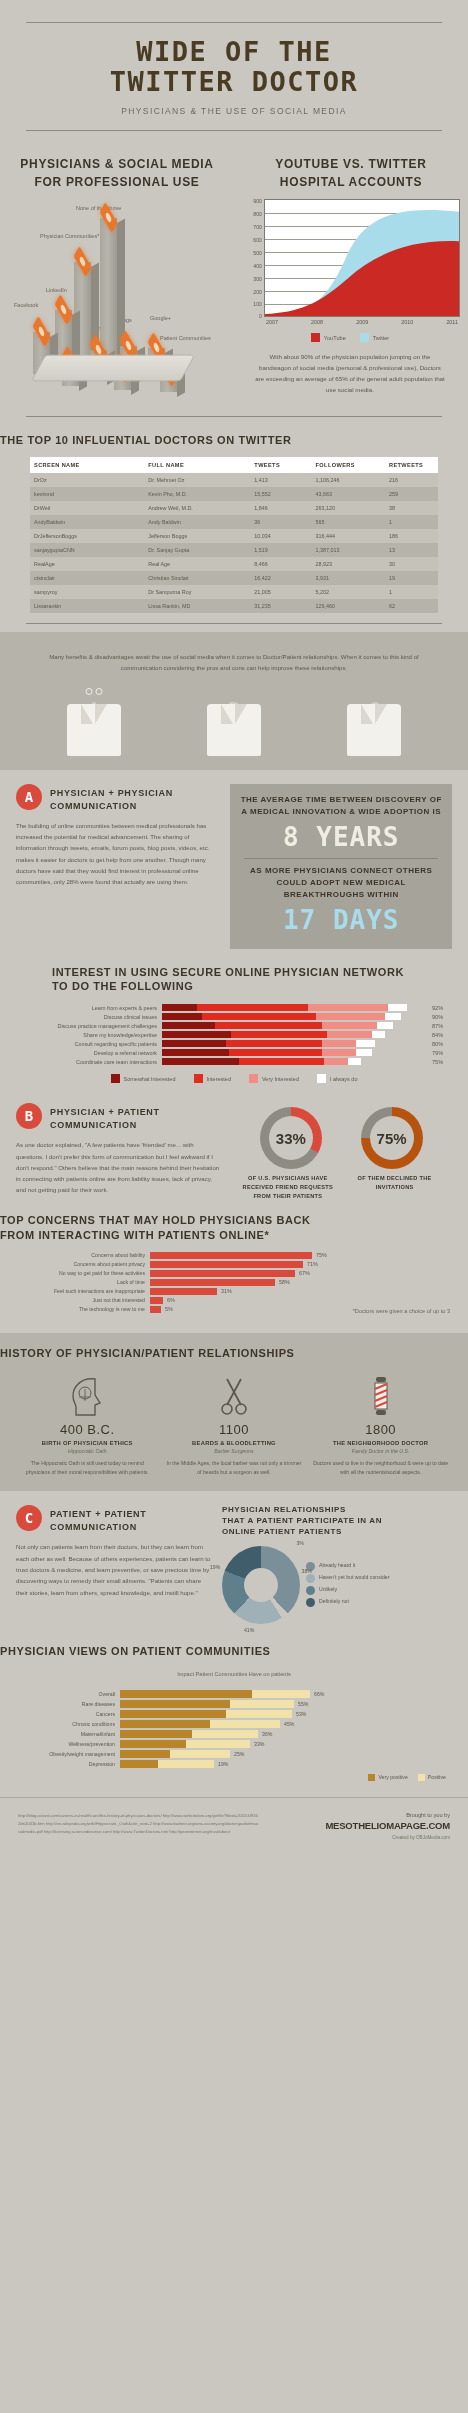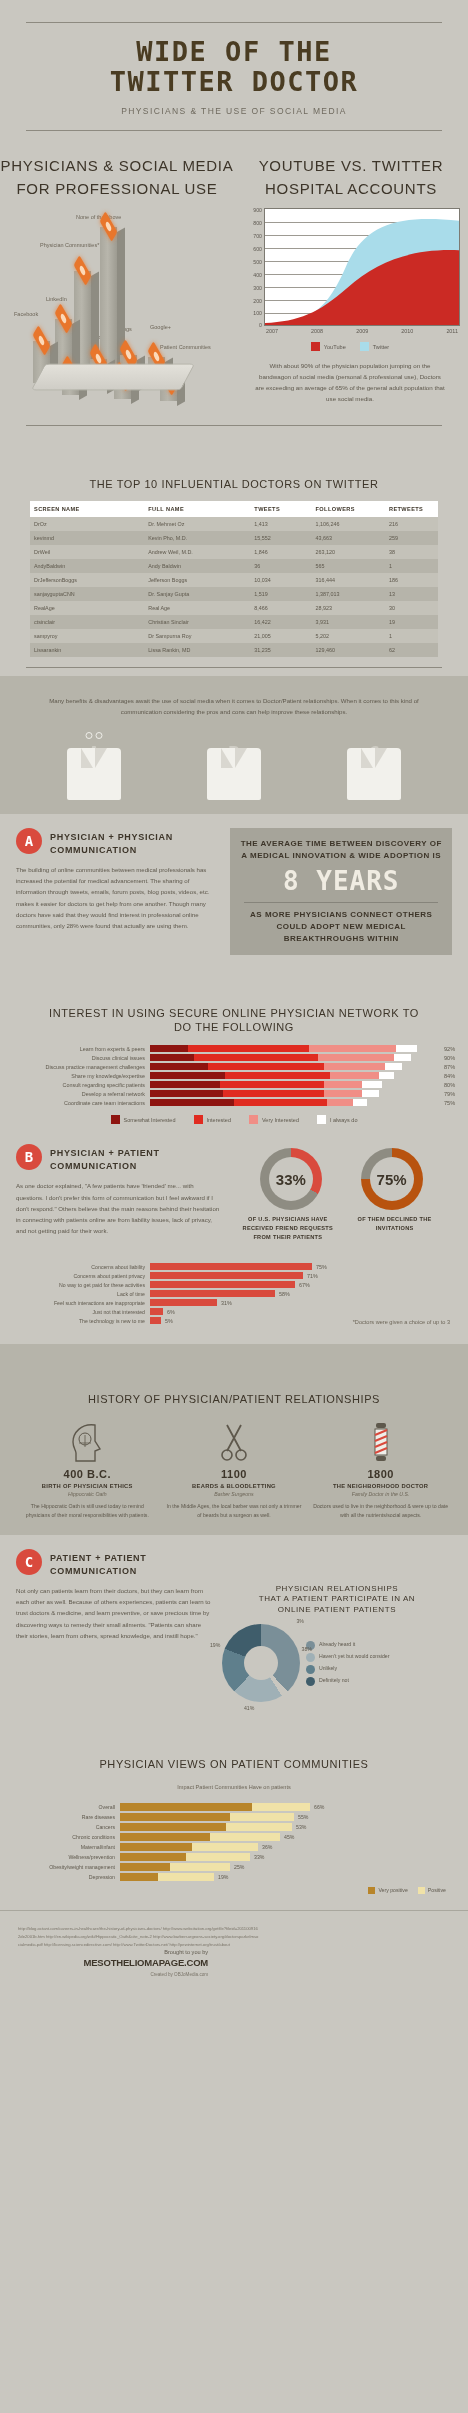--- a/index.html
+++ b/index.html
@@ -8,27 +8,26 @@
     background: #c9c7c0;
     font-family: "Liberation Sans", sans-serif;
     color: #4a4032;
     overflow-x: hidden;
   }
   .page { width: 468px; position: relative; }
 
   
   .hr { height: 1px; background: #8d8a80; margin: 0 26px; }
   .sec-title {
-    text-align: center;
-    font-weight: normal;
+    text-align: left;
+    font-weight: bold;
     font-size: 11px;
     letter-spacing: .6px;
     color: #3d3529;
     line-height: 1.35;
-    margin-top: 35px;
   }
   .small-note { font-size: 5.6px; color: #6d6658; }
 
   
   .header { padding: 22px 0 10px; }
   .title {
     text-align: center;
     font-family: "DejaVu Sans Mono", monospace;
     font-weight: bold;
     font-size: 27px;
@@ -41,21 +40,21 @@
     font-size: 8.5px;
     letter-spacing: 1.4px;
     color: #6f6a5e;
     margin-top: 9px;
   }
 
   
   .two-col { display: flex; padding: 14px 0 4px; }
   .col { width: 50%; }
   .col-title {
-    text-align: center; font-weight: normal; font-size: 15px;
+    text-align: center; font-weight: bold; font-size: 12px;
     letter-spacing: .7px; color: #3d3529; line-height: 1.5;
   }
 
   
   .bars3d { position: relative; height: 195px; margin-top: 6px; }
   .bar3d { position: absolute; }
   .bar3d .body {
     background: linear-gradient(90deg,#a9a79d 0%,#b8b6ac 45%,#9d9b91 100%);
     width: 17px; position: absolute; bottom: 0; left: 0;
   }
@@ -167,21 +166,21 @@
     color: #3d3529; line-height: 1.5;
   }
   .bignum {
     font-family: "DejaVu Sans Mono", monospace; font-weight: bold;
     font-size: 26px; letter-spacing: 1px; margin: 4px 0;
   }
   .bignum.yrs { color: #f0ece2; }
   .bignum.days { color: #a9dcea; }
 
   
-  .stack-sec { padding: 10px 0 6px; }
+  .stack-sec { padding: 10px 12px 6px; }
   .srow { display: flex; align-items: center; margin: 2px 0; }
   .slabel { width: 150px; text-align: right; font-size: 5.4px;
             color: #5e584c; padding-right: 5px; }
   .strack { flex: 1; height: 7px; display: flex; }
   .spct { width: 28px; font-size: 5.6px; color: #5e584c; padding-left: 4px; }
   .slegend { display: flex; justify-content: center; gap: 18px; margin-top: 9px; }
   .slegend div { display:flex; align-items:center; gap:4px; font-size:5.5px; color:#5e584c; }
 
   
   .donuts { display: flex; justify-content: space-around; padding: 4px 10px 0; }
@@ -197,40 +196,40 @@
   
   .cbar-row { display:flex; align-items:center; margin:2px 0; }
   .cbar-label { width:150px; text-align:right; font-size:5.2px; color:#5e584c; padding-right:5px; }
   .cbar { height:7px; background:#d94a3d; }
   .cbar-val { font-size:5.4px; color:#5e584c; padding-left:4px; }
 
   
   .hist { background: #b6b4aa; padding: 13px 0 15px; margin-top: 10px; }
   .hist-items { display: flex; justify-content: space-around; padding: 10px 14px 0; }
   .hist-item { width: 31%; text-align: center; }
-  .hist-year { font-weight: bold; font-size: 11px; color: #3d3529; letter-spacing:.5px; }
+  .hist-year { font-weight: normal; font-size: 13px; color: #3d3529; letter-spacing:.5px; }
   .hist-name { font-weight: bold; font-size: 5.8px; color: #3d3529; margin-top:3px; letter-spacing:.3px; }
   .hist-sub { font-size: 5.2px; color: #6d6658; margin-top:2px; font-style: italic; }
   .hist-txt { font-size: 5.2px; color: #5e584c; line-height:1.7; margin-top:5px; }
   .icon-box { height: 46px; display:flex; align-items:flex-end; justify-content:center; margin-bottom:5px; }
 
   
   .pie { width: 78px; height: 78px; border-radius: 50%; position: relative; }
   .pie .phole { position:absolute; inset:22px; background:#c9c7c0; border-radius:50%; }
   .pie-labels { font-size:5.2px; color:#5e584c; }
   .pie-legend div { display:flex; align-items:flex-start; gap:4px; margin:3px 0; font-size:5.2px; color:#5e584c; }
 
   
   .vrow { display:flex; align-items:center; margin:2px 0; }
   .vlabel { width:120px; text-align:right; font-size:5.2px; color:#5e584c; padding-right:5px; }
   .vbar { height:8px; display:flex; }
   .vval { font-size:5.2px; color:#5e584c; padding-left:4px; }
 
   
-  .footer { display:flex; padding: 14px 18px 18px; border-top:1px solid #a9a79e; margin-top:12px;flex-direction:column; }
+  .footer { display:flex; padding: 14px 18px 18px; border-top:1px solid #a9a79e; margin-top:12px; }
   .sources { width: 56%; font-size: 4.2px; color:#7a7468; line-height:1.9; word-break: break-all; }
   .brand { width: 44%; text-align:right; }
   .brand .by { font-size:5.6px; color:#5e584c; }
   .brand .logo { font-weight:bold; font-size:9.5px; color:#3d3529; letter-spacing:-.2px; margin-top:2px;}
   .brand .cred { font-size:4.6px; color:#7a7468; margin-top:4px; }
 </style>
 </head>
 <body>
 
 <div class="page">
@@ -527,20 +526,21 @@
           </div>
         </div>
         <p style="margin-top:7px">The building of online communities between medical professionals has increased the potential for medical advancement. The sharing of information through tweets, emails, forum posts, blog posts, videos, etc. makes it easier for doctors to get help from one another. Though many doctors have said that they would find interest in professional online communities, only 28% were found that actually are using them.</p>
       </div>
       <div style="width:52%">
         <div class="darkbox">
           <div class="cap">THE AVERAGE TIME BETWEEN DISCOVERY OF A MEDICAL INNOVATION &amp; WIDE ADOPTION IS</div>
           <div class="bignum yrs">8 YEARS</div>
           <div style="height:1px;background:#86847b;margin:6px 6px"></div>
           <div class="cap">AS MORE PHYSICIANS CONNECT OTHERS COULD ADOPT NEW MEDICAL BREAKTHROUGHS WITHIN</div>
+          <div class="bignum days">17 DAYS</div>
         </div>
       </div>
     </div>
   </div>
 
   <div class="stack-sec">
     <div class="sec-title">
       <div style="padding:0 40px">INTEREST IN USING SECURE ONLINE PHYSICIAN NETWORK TO DO THE FOLLOWING</div>
     </div>
     <div style="height:8px"></div>
@@ -669,20 +669,24 @@
           </div>
         </div>
         <div style="display:flex; justify-content:space-around; padding:0 4px;">
           <div style="width:46%" class="donut-cap">OF U.S. PHYSICIANS HAVE RECEIVED FRIEND REQUESTS FROM THEIR PATIENTS</div>
           <div style="width:46%" class="donut-cap">OF THEM DECLINED THE INVITATIONS</div>
         </div>
       </div>
     </div>
 
     <div style="height:12px"></div>
+    <div class="sec-title">
+      <div>TOP CONCERNS THAT MAY HOLD PHYSICIANS BACK</div>
+      <div>FROM INTERACTING WITH PATIENTS ONLINE*</div>
+    </div>
     <div style="height:7px"></div>
 
     <div class="cbar-row">
       <div class="cbar-label">Concerns about liability</div>
       <div class="cbar" style="width:162px"></div>
       <div class="cbar-val">75%</div>
     </div>
     <div class="cbar-row">
       <div class="cbar-label">Concerns about patient privacy</div>
       <div class="cbar" style="width:153px"></div>

